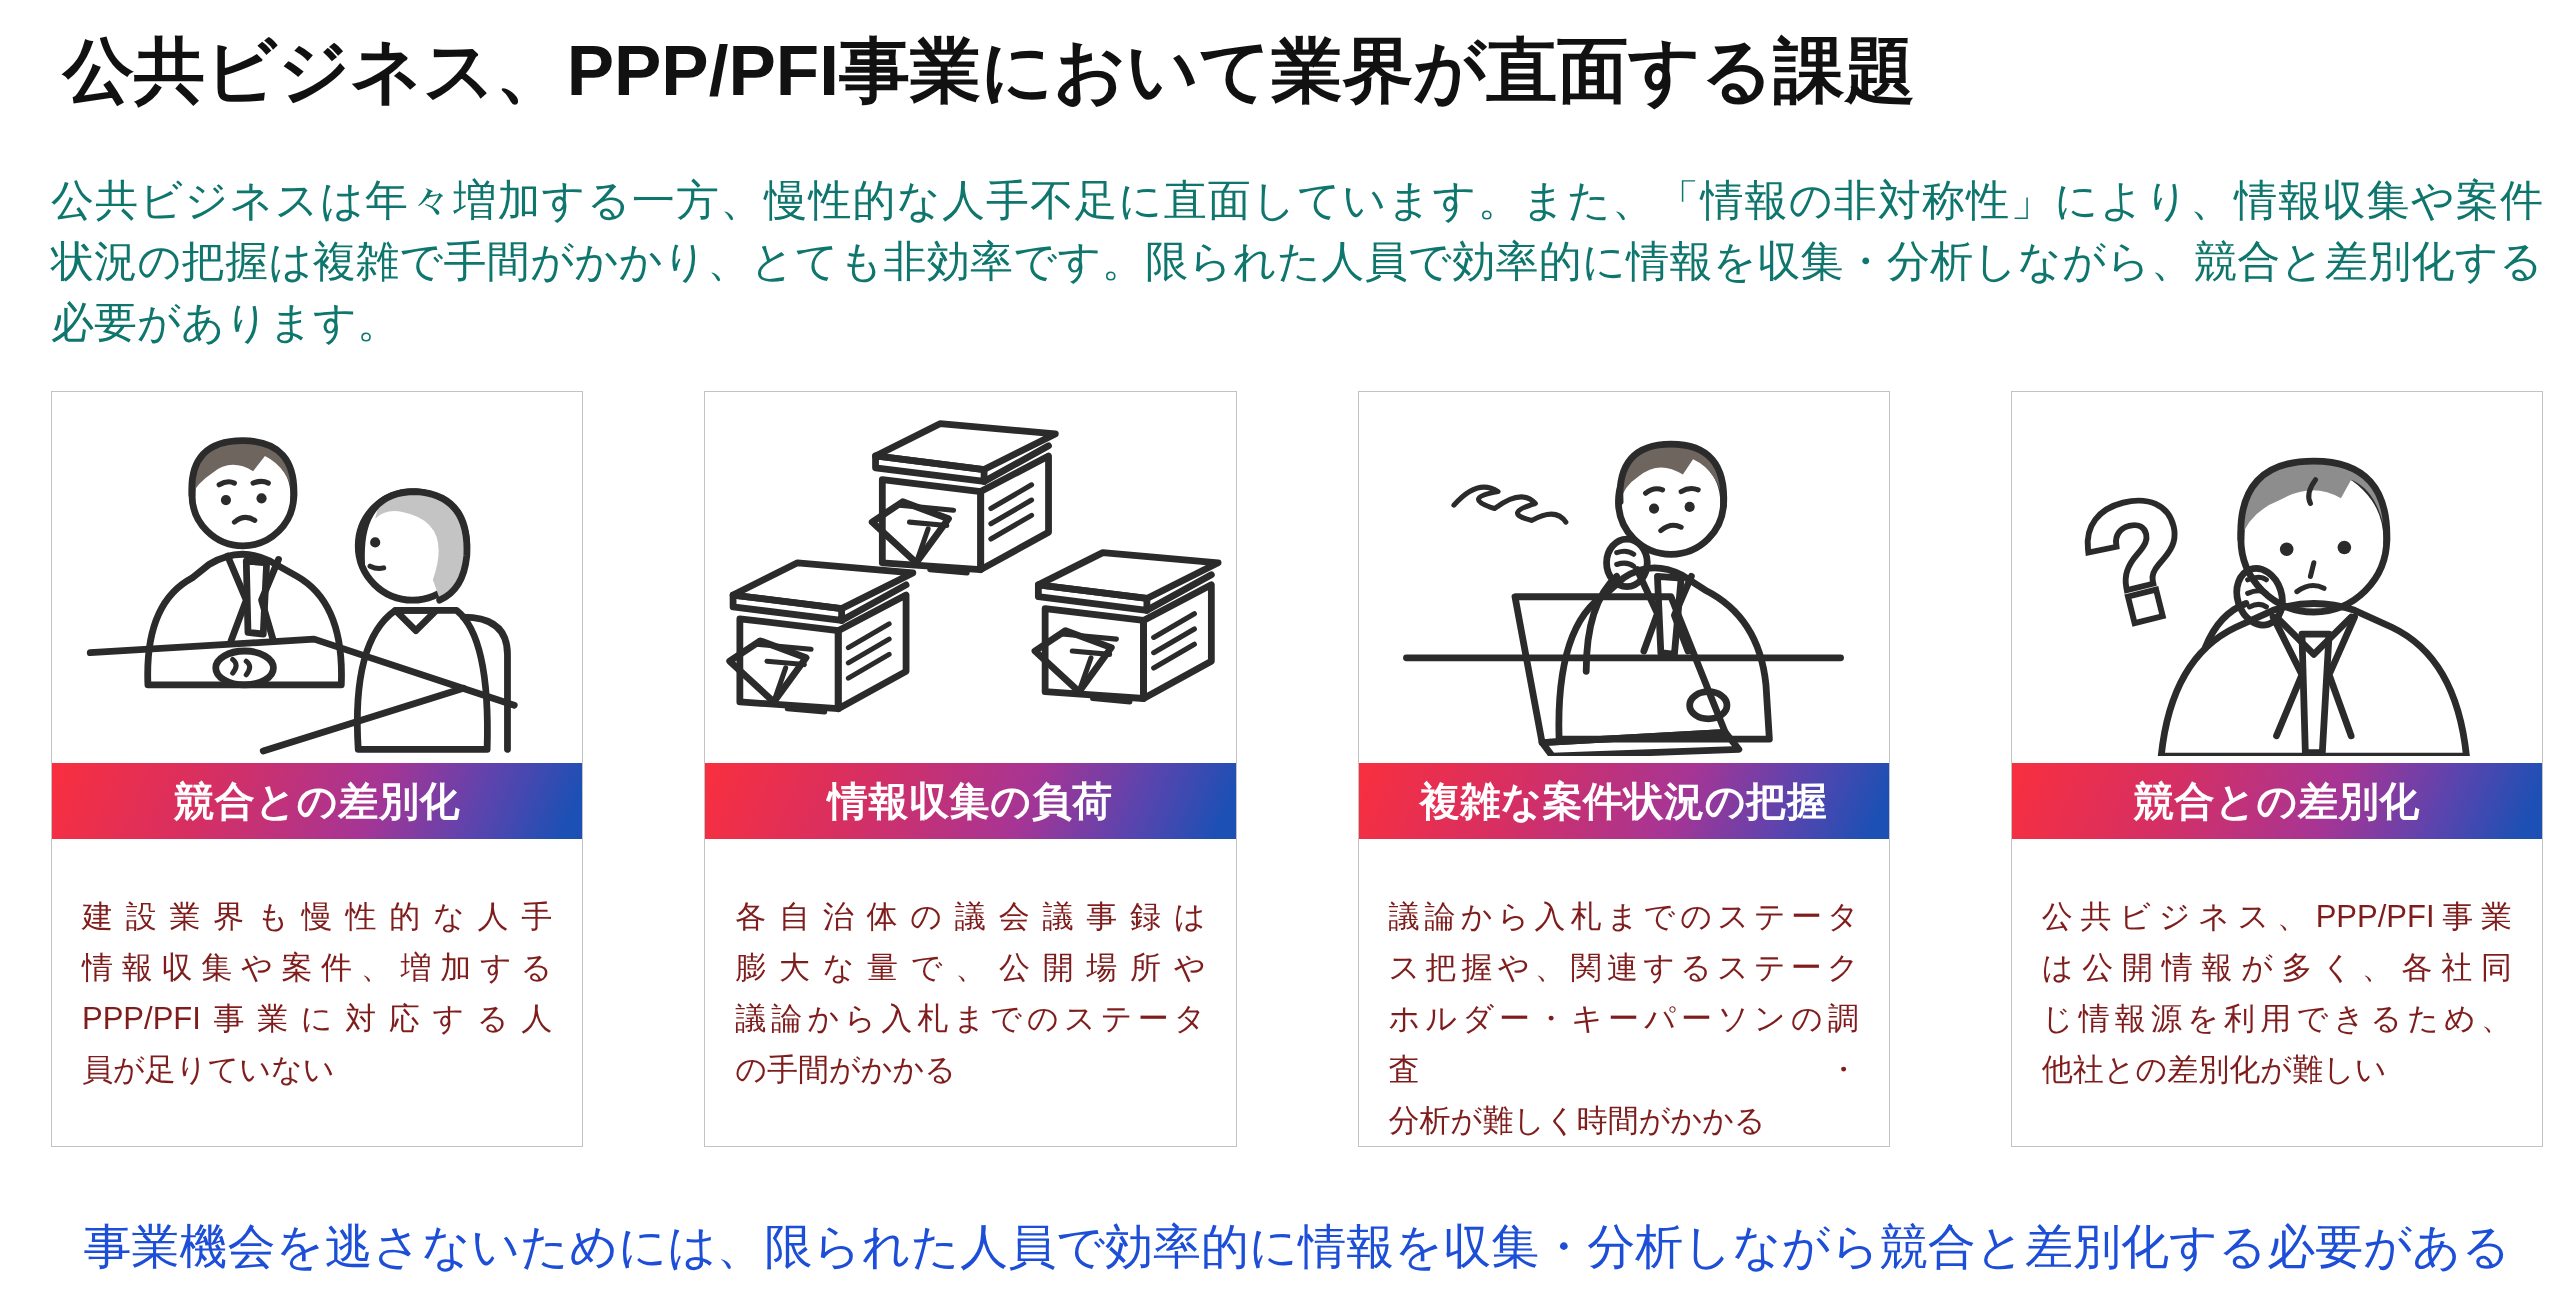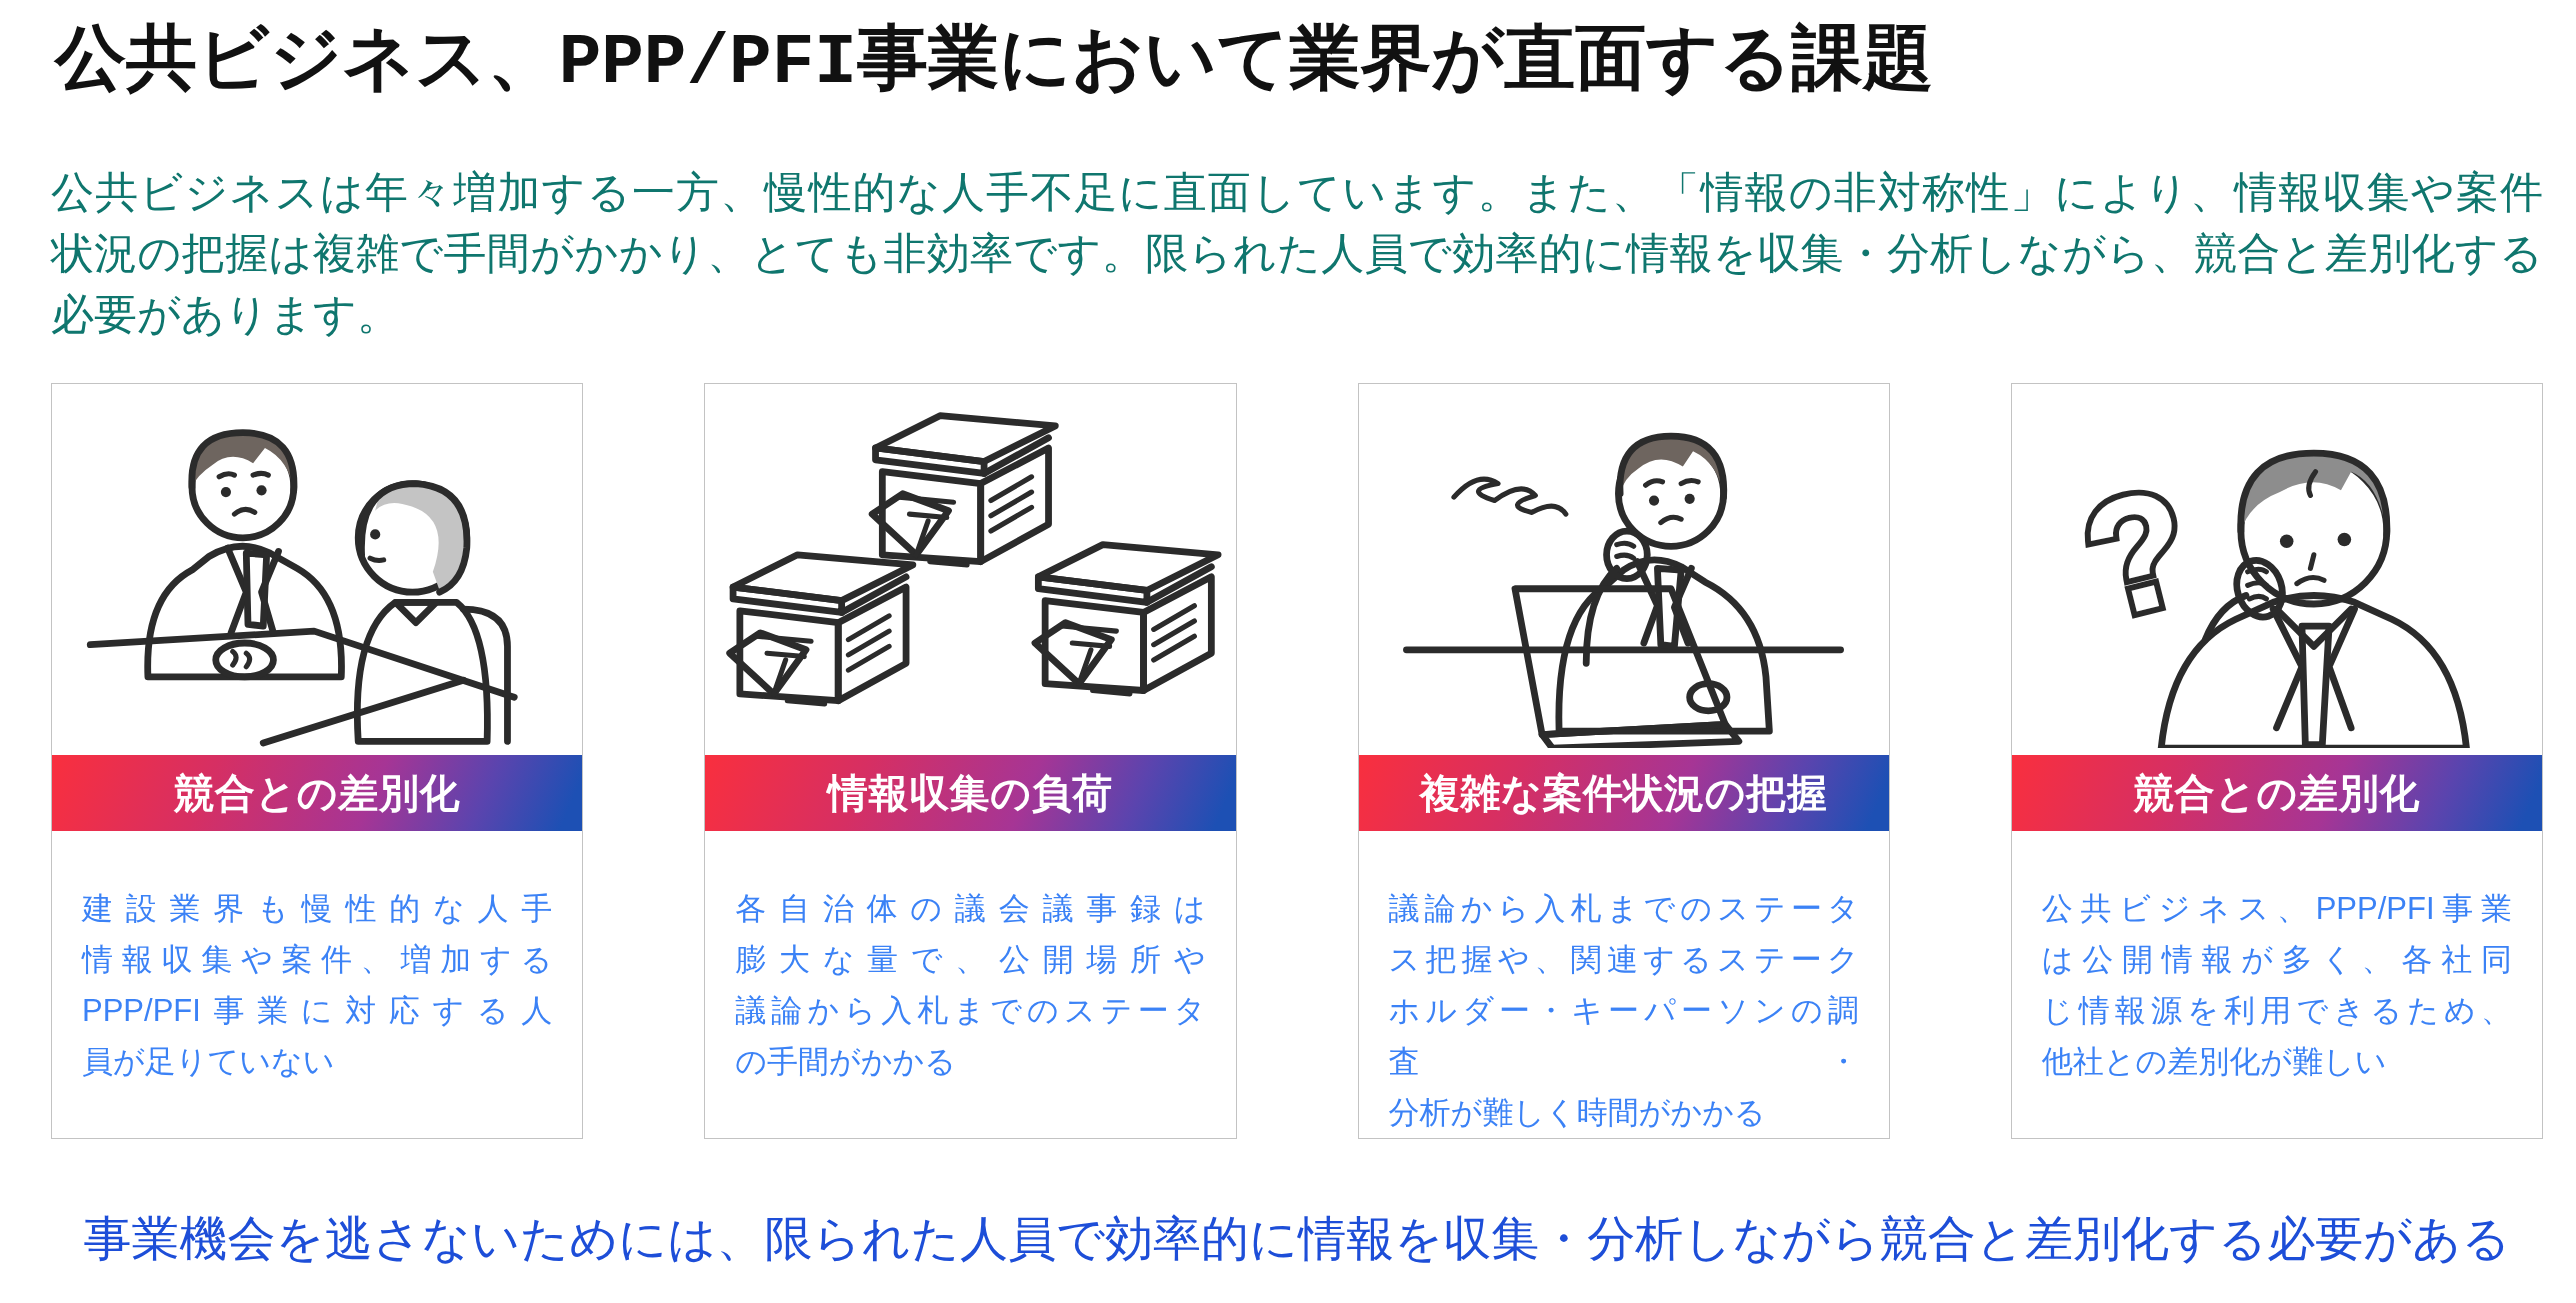--- a/index.html
+++ b/index.html
@@ -1,29 +1,29 @@
 <!DOCTYPE html>
 <html lang="ja" style="font-size:9.7px"><head>
 <meta charset="utf-8">
 <style>
   html,body{margin:0;padding:0;background:#ffffff;}
   body{width:2576px;height:1304px;font-family:"Liberation Sans","DejaVu Sans",sans-serif;overflow:hidden;}
   .slide{box-sizing:border-box;width:2576px;height:1304px;padding:15.7px 33px 0 51px;position:relative;}
-  .page-title{font-size:71px;font-weight:700;color:#111111;line-height:1.22;margin:4px;letter-spacing:0;font-family:Liberation Mono, monospace;}
+  .page-title{font-size:71px;font-weight:700;color:#111111;line-height:1.22;margin:12px;letter-spacing:0;}
   .intro{margin-top:56px;font-size:43px;line-height:61px;color:#0f766e;}
   .bline{display:block;}
   .j{text-align:justify;text-align-last:justify;}
   .cards{margin-top:38px;display:flex;gap:121px;}
   .card{flex:1 1 0;height:756px;box-sizing:border-box;border:1.8px solid #c3c3c3;background:#ffffff;display:flex;flex-direction:column;}
   .card-illust{height:371px;display:flex;align-items:center;justify-content:center;overflow:hidden;}
   .card-illust svg{width:96%;height:96%;}
   .card-bar{height:76px;flex:0 0 76px;display:flex;align-items:center;justify-content:center;
     background:linear-gradient(113deg,#f92f3e 0%,#d62f63 30%,#a63595 60%,#5b44ae 80%,#1d50b4 96%);
     color:#ffffff;font-size:40px;font-weight:700;letter-spacing:0.6px;}
-  .card-body{flex:1;padding:52px 30px 0 30px;font-size:31px;line-height:51px;color:#3b82f6;}
+  .card-body{flex:1;padding:52px 30px 0 30px;font-size:31px;line-height:51px;color:#7f1d1d;}
   .conclusion{margin-top:68px;text-align:center;font-size:48px;font-weight:400;color:#1d4ed8;}
   svg .ln{stroke:#2b2b2b;stroke-width:4;stroke-linecap:round;stroke-linejoin:round;fill:none;}
   svg .th{stroke-width:3;}
   svg .dot{fill:#2b2b2b;stroke:none;}
 </style>
 </head>
 <body>
 
 <div class="slide">
 

